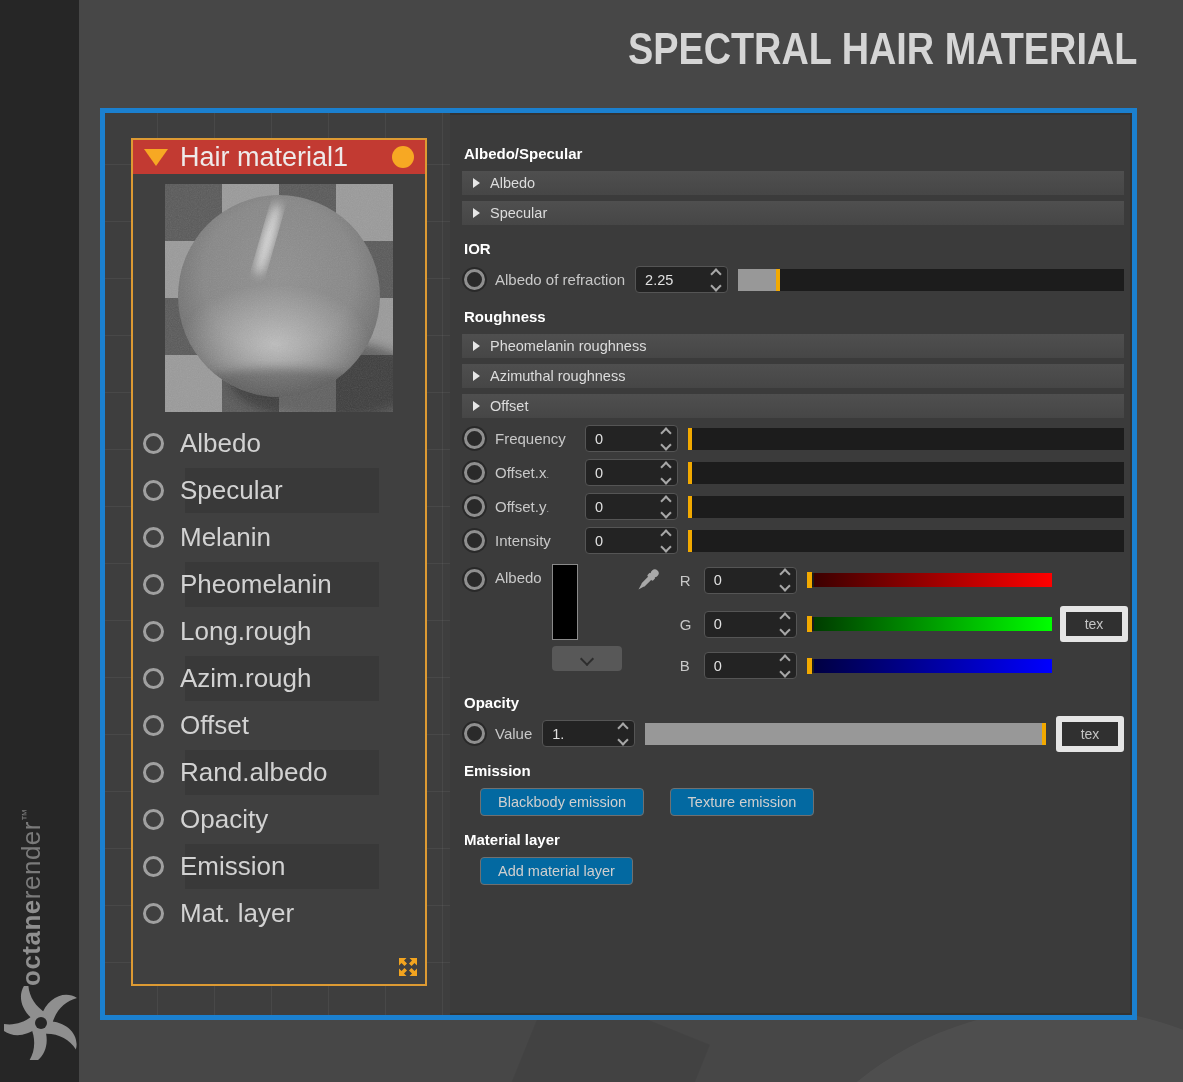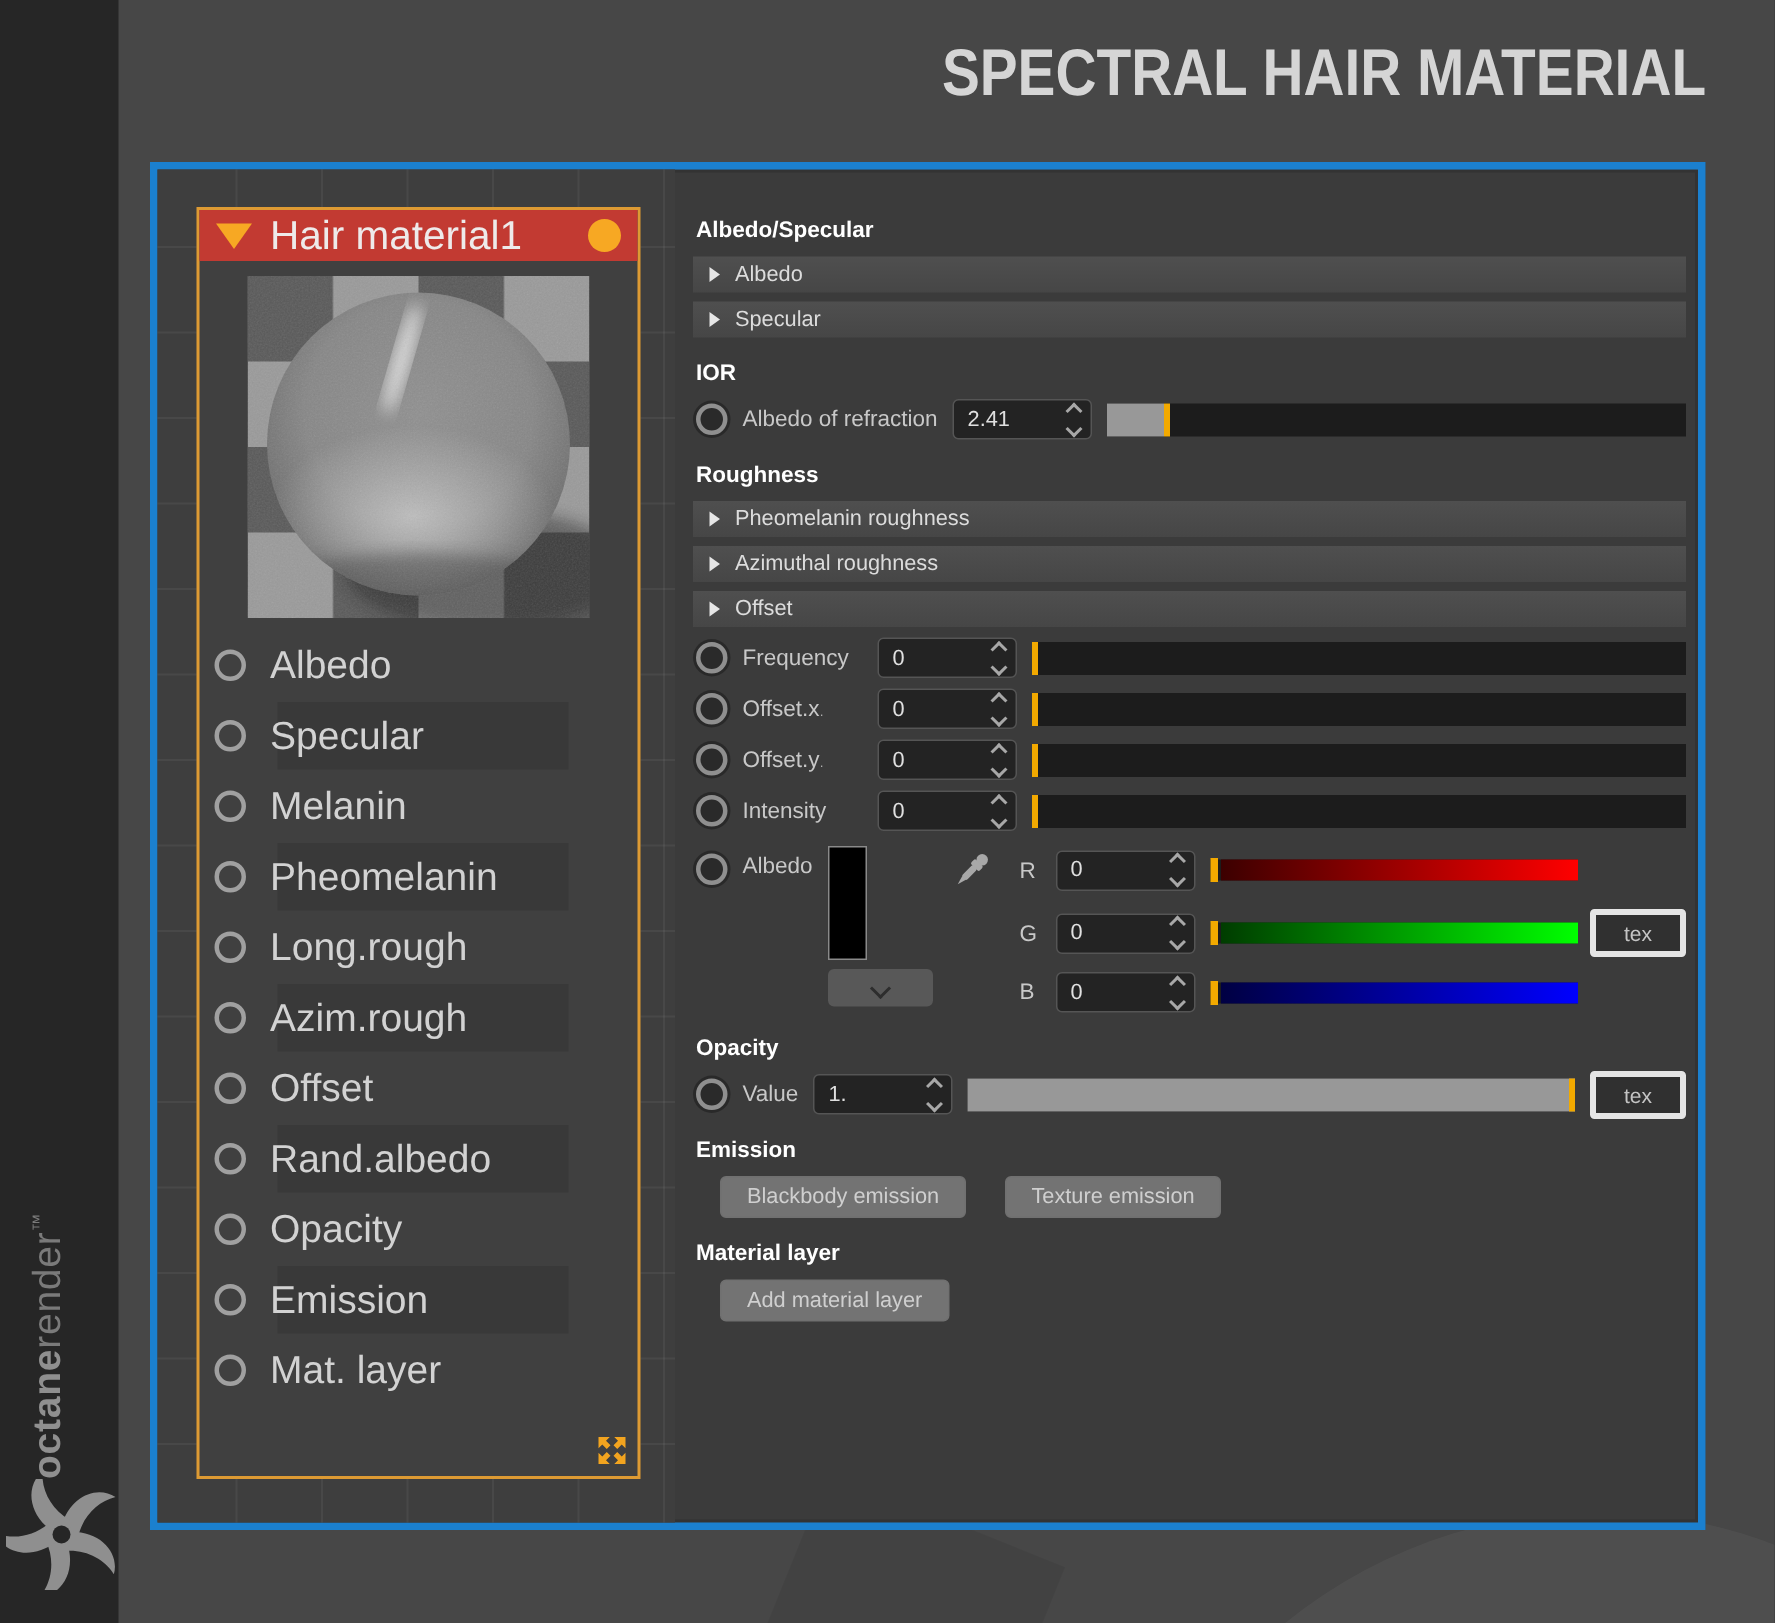--- a/index.html
+++ b/index.html
@@ -85,24 +85,24 @@
   .ddbtn .chev{border-color:#2d2d2d;width:8px;height:8px;}
   .rgb-grid{flex:1;display:grid;grid-template-columns:40px 16px 95px 1fr 64px;
        row-gap:10px;column-gap:8px;align-items:center;}
   .letter{color:#c8c8c8;font-size:15px;text-align:left;}
   .gslider{height:14px;position:relative;background:#1c1c1c;}
   .gslider .grad{position:absolute;left:7px;right:0;top:0;bottom:0;}
   .gslider .handle{position:absolute;left:0;top:-1px;bottom:-1px;width:5px;background:#f2a900;}
   .grad.r{background:linear-gradient(to right,#3c0000,#f00);}
   .grad.g{background:linear-gradient(to right,#003c00,#0f0);}
   .grad.b{background:linear-gradient(to right,#000042,#00f);}
-  .texbtn{width:56px;height:24px;background:#303030;border:4px solid #e5e5e5;border-radius:3px;
+  .texbtn{width:56px;height:24px;background:#303030;border:6px solid #e5e5e5;border-radius:3px;
        color:#c4c4c4;font-size:14px;display:flex;align-items:center;justify-content:center;}
   .btn{display:inline-flex;align-items:center;justify-content:center;height:26px;
-       padding:0 17px;background:#737373;border:1px solid #707070;border-radius:4px;
+       padding:0 17px;background:#0369a1;border:1px solid #707070;border-radius:4px;
        color:#cfcfcf;font-size:14.5px;margin-right:21px;}
   .indent{margin-left:18px;}
   .btnrow{margin:9px 0 12px;}
 </style>
 </head>
 <body>
 
 <div class="decor-circle"></div>
 <div class="decor-wedge"></div>
 
@@ -243,21 +243,21 @@
     <div class="group-bar">
       <span class="gtri"></span>
       <span>Specular</span>
     </div>
 
     <div class="sect">IOR</div>
     <div class="prow">
       <span class="socket"></span>
       <span class="plabel">Albedo of refraction</span>
       <div class="spin">
-        <span class="val">2.41</span>
+        <span class="val">2.25</span>
         <span class="btns">
             <span class="chev up"></span>
             <span class="chev down"></span>
           </span>
       </div>
       <div class="slider">
         <div class="fill" style="width:38px"></div>
           <div class="handle" style="left:38px"></div>
       </div>
     </div>

